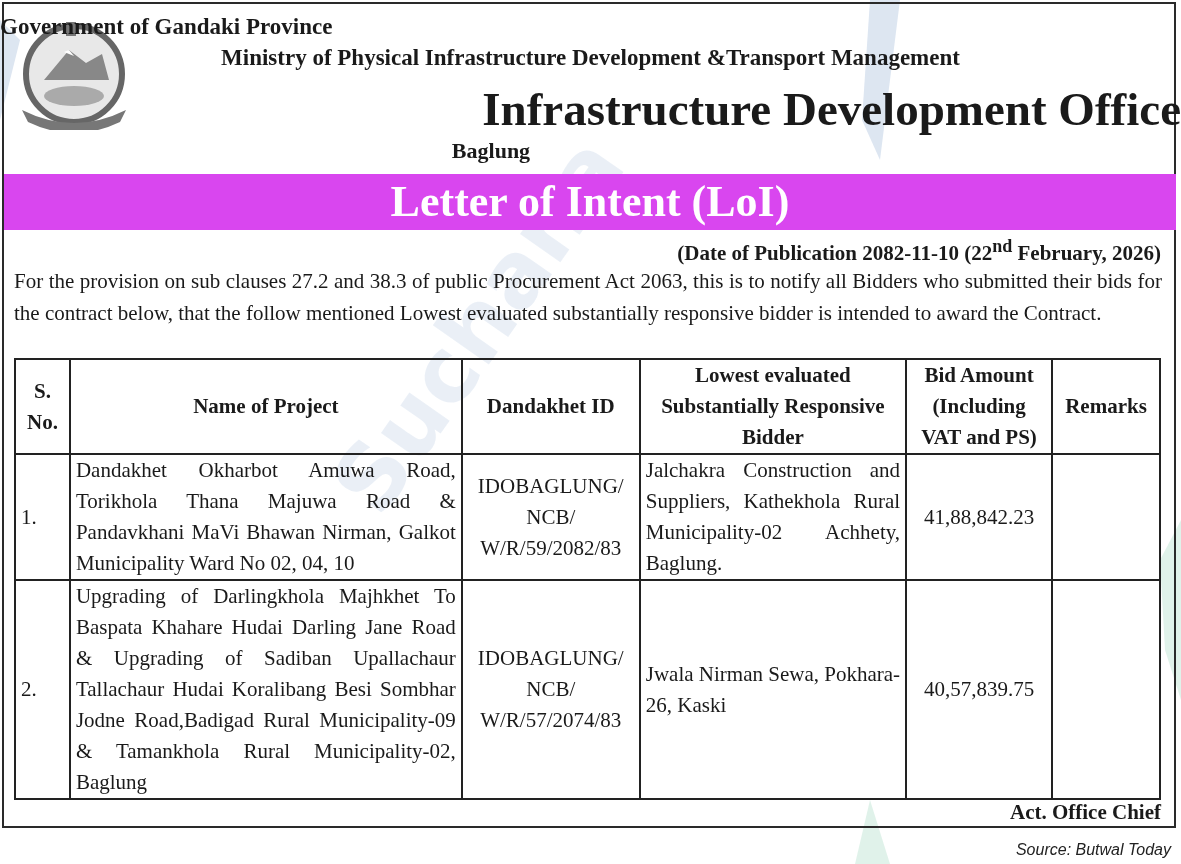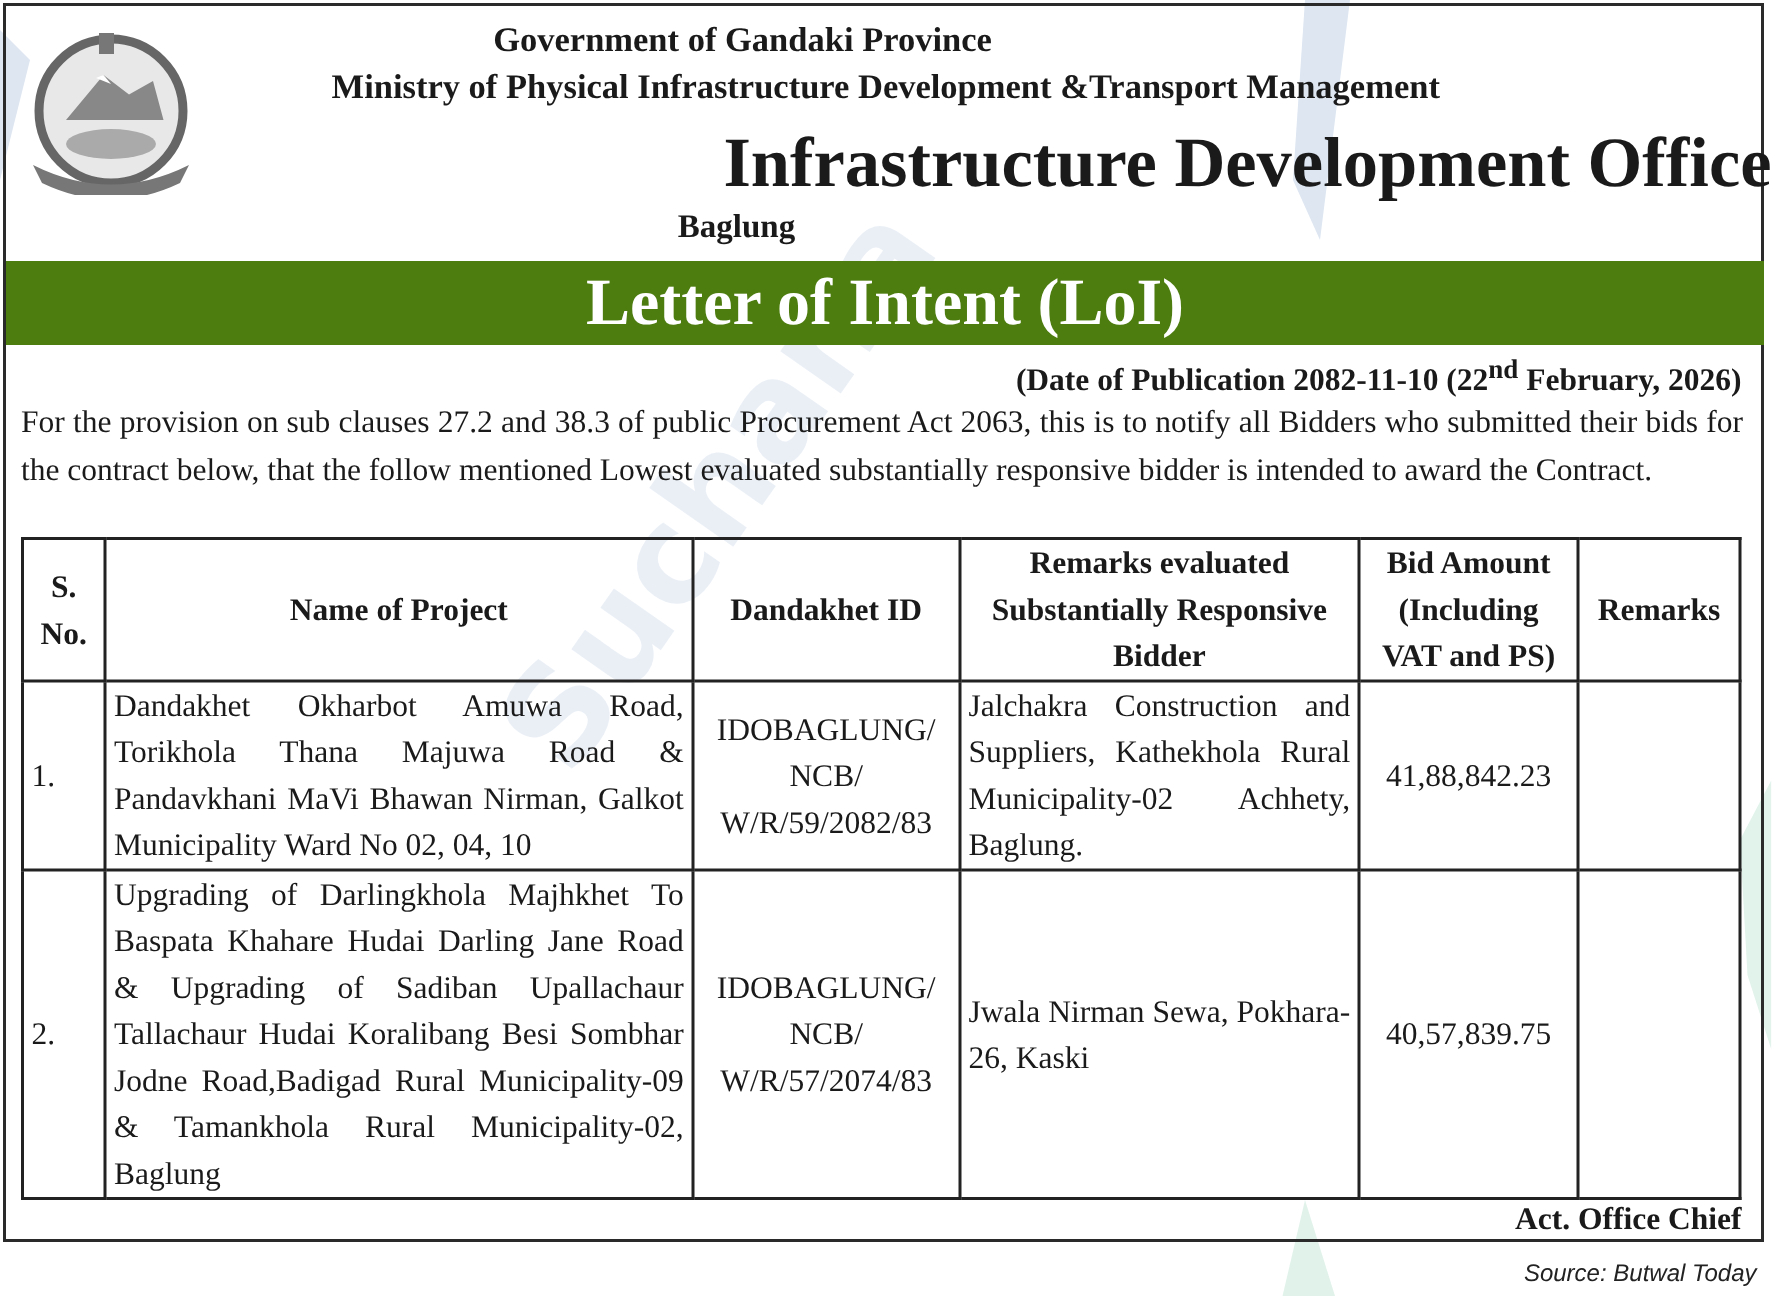--- a/index.html
+++ b/index.html
@@ -1,23 +1,23 @@
 <!DOCTYPE html>
 <html><head>
 <meta charset="utf-8">
 <style>
   html, body { margin: 0; padding: 0; background: #ffffff; }
   body { width: 1181px; height: 864px; position: relative; overflow: hidden; font-family: "Liberation Serif", "DejaVu Serif", serif; color: #1a1a1a; }
   .frame { position: absolute; left: 2px; top: 2px; width: 1174px; height: 826px; border: 2px solid #2a2a2a; box-sizing: border-box; }
   .emblem { position: absolute; left: 14px; top: 18px; width: 120px; height: 112px; }
-  .hdr-line1 { position: absolute; left: 0; width: 990px; top: 14px; text-align: center; font-weight: bold; font-size: 23px; letter-spacing: 0px; }
+  .hdr-line1 { position: absolute; left: 0; width: 990px; top: 14px; text-align: left; font-weight: bold; font-size: 23px; letter-spacing: 0px; }
   .hdr-line2 { position: absolute; left: 0; width: 1181px; top: 45px; text-align: center; font-weight: bold; font-size: 23px; }
   .hdr-office { position: absolute; left: 0; width: 1181px; top: 82px; text-align: right; font-weight: bold; font-size: 47px; letter-spacing: 0px; }
   .hdr-place { position: absolute; left: 0; width: 982px; top: 138px; text-align: center; font-weight: bold; font-size: 22px; }
-  .banner { position: absolute; left: 4px; top: 174px; width: 1172px; height: 56px; background: #4d7c0f; color: #ffffff; text-align: center; font-weight: bold; font-size: 44px; line-height: 56px; }
+  .banner { position: absolute; left: 4px; top: 174px; width: 1172px; height: 56px; background: #d946ef; color: #ffffff; text-align: center; font-weight: bold; font-size: 44px; line-height: 56px; }
   .pubdate { position: absolute; right: 20px; top: 236px; font-weight: bold; font-size: 21px; }
   .pubdate sup { font-size: 18px; }
   .intro { position: absolute; left: 14px; top: 266px; width: 1148px; font-size: 21px; line-height: 31.5px; text-align: justify; text-align-last: left; }
   table.lt { position: absolute; left: 14px; top: 358px; width: 1147px; border-collapse: collapse; font-size: 21px; line-height: 31px; }
   table.lt th, table.lt td { border: 2px solid #222; padding: 0 5px; vertical-align: middle; }
   table.lt th { font-weight: bold; text-align: center; height: 90px; }
   td.c { text-align: center; }
   td.j { text-align: justify; text-align-last: left; }
   .signoff { position: absolute; right: 20px; top: 800px; font-weight: bold; font-size: 21px; }
   .source { position: absolute; right: 10px; top: 841px; font-family: "Liberation Sans", "DejaVu Sans", sans-serif; font-style: italic; font-size: 16px; color: #222; }
@@ -63,21 +63,21 @@
       <col style="width:178px">
       <col style="width:267px">
       <col style="width:146px">
       <col style="width:108px">
   </colgroup>
   <thead>
     <tr>
       <th><span>S.</span><br><span>No.</span></th>
       <th>Name of Project</th>
       <th>Dandakhet ID</th>
-      <th><span>Remarks evaluated</span><br><span>Substantially Responsive</span><br><span>Bidder</span></th>
+      <th><span>Lowest evaluated</span><br><span>Substantially Responsive</span><br><span>Bidder</span></th>
       <th><span>Bid Amount</span><br><span>(Including</span><br><span>VAT and PS)</span></th>
       <th>Remarks</th>
     </tr>
   </thead>
   <tbody>
     <tr style="height:126px">
       <td>1.</td>
       <td class="j">Dandakhet Okharbot Amuwa Road, Torikhola Thana Majuwa Road &amp; Pandavkhani MaVi Bhawan Nirman, Galkot Municipality Ward No 02, 04, 10</td>
       <td class="c"><span>IDOBAGLUNG/</span><br><span>NCB/</span><br><span>W/R/59/2082/83</span></td>
       <td class="j">Jalchakra Construction and Suppliers, Kathekhola Rural Municipality-02 Achhety, Baglung.</td>

